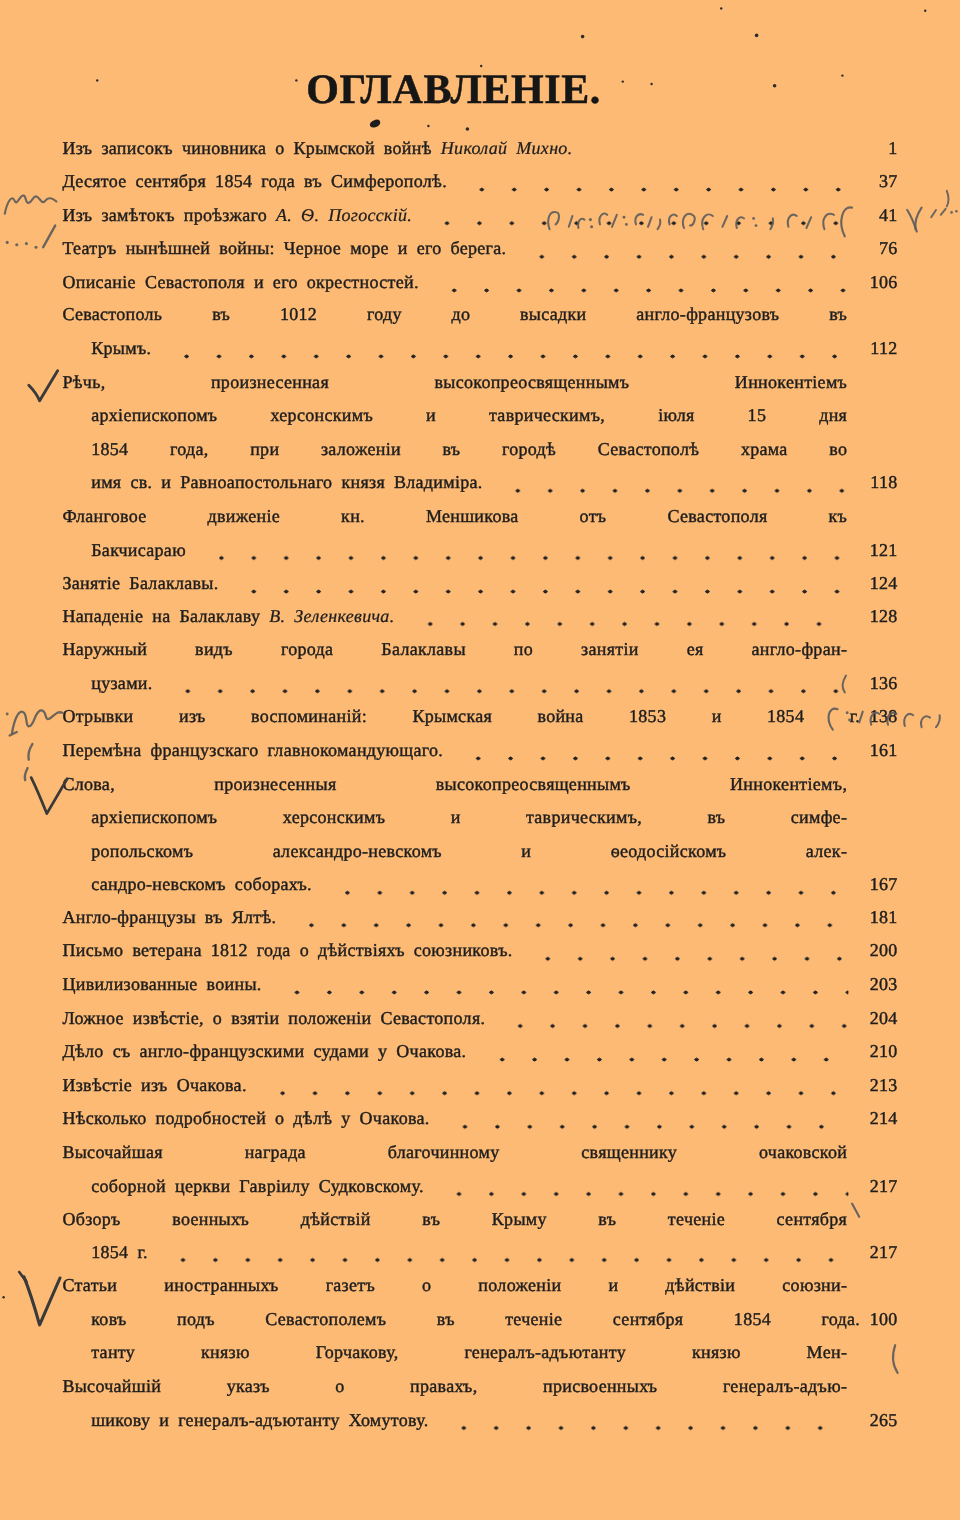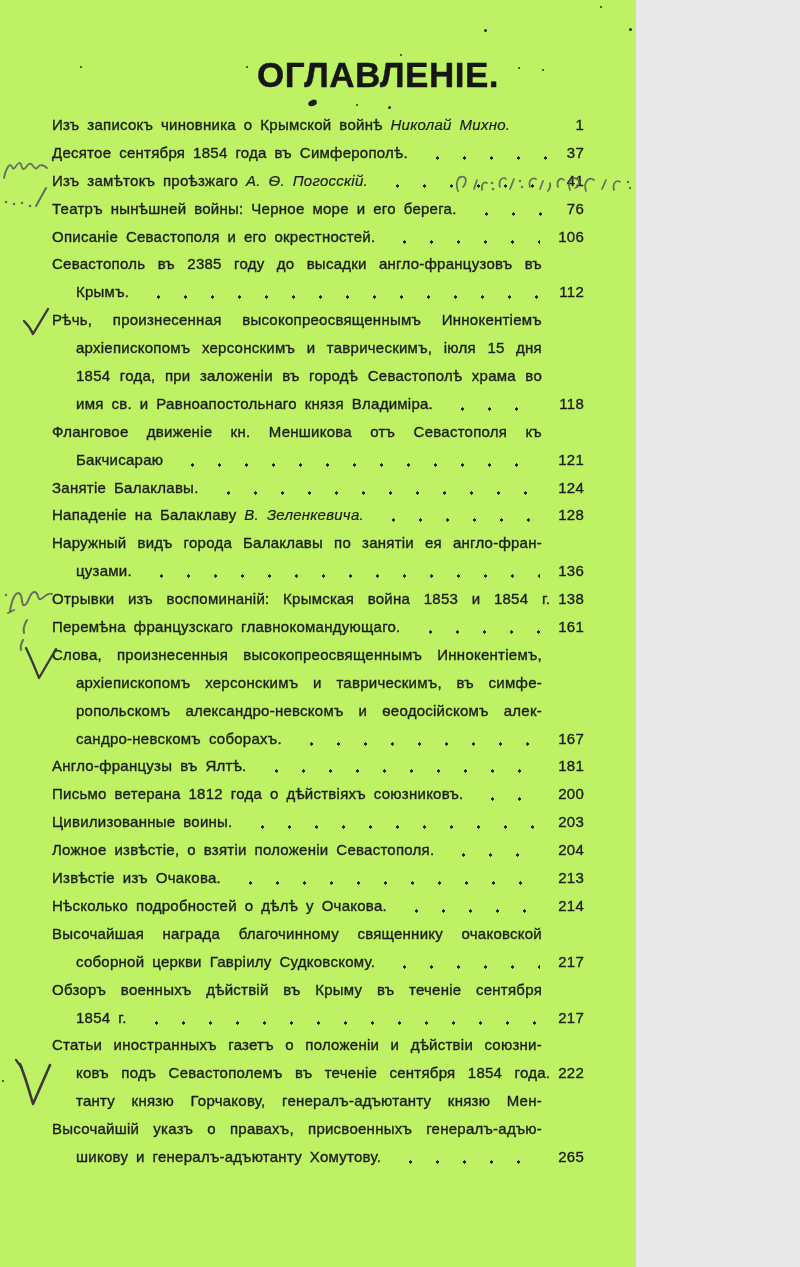--- a/index.html
+++ b/index.html
@@ -1,18 +1,18 @@
 <!DOCTYPE html>
 <html><head>
 <meta charset="utf-8">
 <style>
   html,body{margin:0;padding:0;background:#e8e8e8;}
   .page{
-    position:relative;width:636px;height:1267px;background:#bef264;
-    overflow:hidden;font-family:Liberation Sans, sans-serif;
+    position:relative;width:800px;height:1267px;background:#fdba74;
+    overflow:hidden;font-family:Liberation Serif, serif;
     color:#1d1d1d;
   }
   .title{
     margin:0;padding-top:57px;width:696px;margin-left:30px;
     text-align:center;font-size:35px;line-height:1;font-weight:700;
     letter-spacing:0.5px;color:#161616;-webkit-text-stroke:0.4px #161616;
   }
   .toc{
     margin:19px 52px 0 52px;font-size:15px;
     -webkit-text-stroke:0.35px #1d1d1d;
@@ -71,21 +71,21 @@
         <span class="t">Театръ нынѣшней войны: Черное море и его берега.</span>
         <span class="leader dots"></span>
         <span class="pg">76</span>
       </div>
       <div class="toc-line">
         <span class="t">Описаніе Севастополя и его окрестностей.</span>
         <span class="leader dots"></span>
         <span class="pg">106</span>
       </div>
       <div class="toc-line nopg">
-        <span class="t fill">Севастополь въ 2385 году до высадки англо-французовъ въ</span>
+        <span class="t fill">Севастополь въ 1012 году до высадки англо-французовъ въ</span>
       </div>
       <div class="toc-line indent">
         <span class="t">Крымъ.</span>
         <span class="leader dots"></span>
         <span class="pg">112</span>
       </div>
       <div class="toc-line nopg">
         <span class="t fill">Рѣчь, произнесенная высокопреосвященнымъ Иннокентіемъ</span>
       </div>
       <div class="toc-line indent nopg">
@@ -162,20 +162,25 @@
         <span class="t">Цивилизованные воины.</span>
         <span class="leader dots"></span>
         <span class="pg">203</span>
       </div>
       <div class="toc-line">
         <span class="t">Ложное извѣстіе, о взятіи положеніи Севастополя.</span>
         <span class="leader dots"></span>
         <span class="pg">204</span>
       </div>
       <div class="toc-line">
+        <span class="t">Дѣло съ англо-французскими судами у Очакова.</span>
+        <span class="leader dots"></span>
+        <span class="pg">210</span>
+      </div>
+      <div class="toc-line">
         <span class="t">Извѣстіе изъ Очакова.</span>
         <span class="leader dots"></span>
         <span class="pg">213</span>
       </div>
       <div class="toc-line">
         <span class="t">Нѣсколько подробностей о дѣлѣ у Очакова.</span>
         <span class="leader dots"></span>
         <span class="pg">214</span>
       </div>
       <div class="toc-line nopg">
@@ -192,21 +197,21 @@
       <div class="toc-line indent">
         <span class="t">1854 г.</span>
         <span class="leader dots"></span>
         <span class="pg">217</span>
       </div>
       <div class="toc-line nopg">
         <span class="t fill">Статьи иностранныхъ газетъ о положеніи и дѣйствіи союзни-</span>
       </div>
       <div class="toc-line indent">
         <span class="t fill">ковъ подъ Севастополемъ въ теченіе сентября 1854 года.</span>
-        <span class="pg">222</span>
+        <span class="pg">100</span>
       </div>
       <div class="toc-line indent nopg">
         <span class="t fill">танту князю Горчакову, генералъ-адъютанту князю Мен-</span>
       </div>
       <div class="toc-line nopg">
         <span class="t fill">Высочайшій указъ о правахъ, присвоенныхъ генералъ-адъю-</span>
       </div>
       <div class="toc-line indent">
         <span class="t">шикову и генералъ-адъютанту Хомутову.</span>
         <span class="leader dots"></span>

